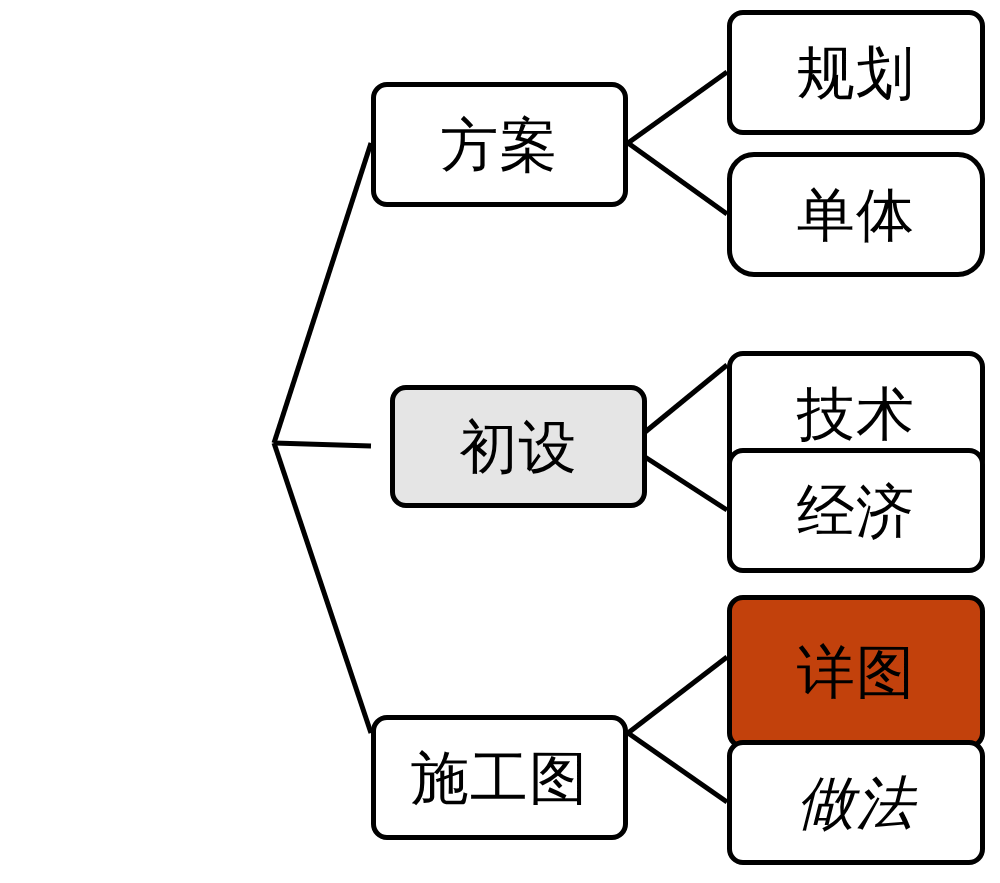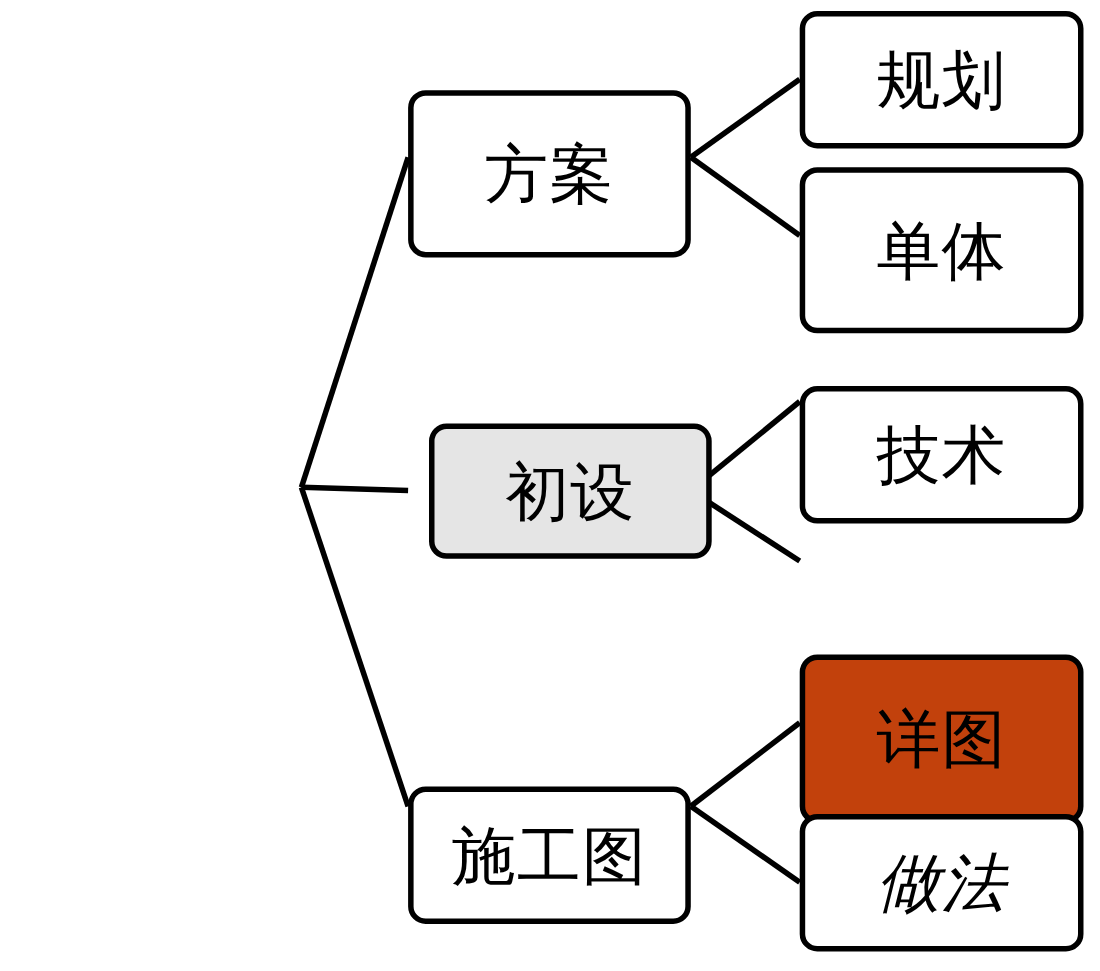--- a/index.html
+++ b/index.html
@@ -69,37 +69,40 @@
         <line x1="628" y1="143" x2="727" y2="72" stroke="#000000" stroke-width="5" stroke-linecap="butt"></line>
         <line x1="628" y1="143" x2="727" y2="214" stroke="#000000" stroke-width="5" stroke-linecap="butt"></line>
         <line x1="628" y1="446" x2="727" y2="365" stroke="#000000" stroke-width="5" stroke-linecap="butt"></line>
         <line x1="628" y1="446" x2="727" y2="510" stroke="#000000" stroke-width="5" stroke-linecap="butt"></line>
         <line x1="628" y1="733" x2="727" y2="657" stroke="#000000" stroke-width="5" stroke-linecap="butt"></line>
         <line x1="628" y1="733" x2="727" y2="802" stroke="#000000" stroke-width="5" stroke-linecap="butt"></line>
       </g>
   </svg>
 
   <div id="node-layer">
-      <div class="node level-2" style="left: 371px; top: 82px; width: 257px; height: 152px; background: rgb(255, 255, 255); border-color: rgb(0, 0, 0); border-width: 5px; border-radius: 16px;">
+      <div class="node level-2" style="left: 371px; top: 82px; width: 257px; height: 125px; background: rgb(255, 255, 255); border-color: rgb(0, 0, 0); border-width: 5px; border-radius: 16px;">
         <span class="node-label">方案</span>
       </div>
       <div class="node level-2" style="left: 390px; top: 385px; width: 257px; height: 123px; background: #e5e5e5; border-color: rgb(0, 0, 0); border-width: 5px; border-radius: 16px;">
         <span class="node-label">初设</span>
       </div>
       <div class="node level-2" style="left: 371px; top: 670px; width: 257px; height: 125px; background: rgb(255, 255, 255); border-color: rgb(0, 0, 0); border-width: 5px; border-radius: 16px; margin-top: 45px;">
         <span class="node-label">施工图</span>
       </div>
       <div class="node level-3" style="left: 727px; top: 10px; width: 258px; height: 125px; background: rgb(255, 255, 255); border-color: rgb(0, 0, 0); border-width: 5px; border-radius: 16px;">
         <span class="node-label">规划</span>
       </div>
-      <div class="node level-3" style="left: 727px; top: 152px; width: 258px; height: 151px; background: rgb(255, 255, 255); border-color: rgb(0, 0, 0); border-width: 5px; border-radius: 16px;">
+      <div class="node level-3" style="left: 727px; top: 152px; width: 258px; height: 125px; background: rgb(255, 255, 255); border-color: rgb(0, 0, 0); border-width: 5px; border-radius: 27px;">
         <span class="node-label">单体</span>
       </div>
       <div class="node level-3" style="left: 727px; top: 303px; width: 258px; height: 125px; background: rgb(255, 255, 255); border-color: rgb(0, 0, 0); border-width: 5px; border-radius: 16px; margin-top: 48px;">
         <span class="node-label">技术</span>
+      </div>
+      <div class="node level-3" style="left: 727px; top: 448px; width: 258px; height: 125px; background: rgb(255, 255, 255); border-color: rgb(0, 0, 0); border-width: 5px; border-radius: 16px;">
+        <span class="node-label">经济</span>
       </div>
       <div class="node level-3" style="left: 727px; top: 595px; width: 258px; height: 154px; background: #c2410c; border-color: rgb(0, 0, 0); border-width: 5px; border-radius: 16px;">
         <span class="node-label">详图</span>
       </div>
       <div class="node level-3" style="left: 727px; top: 740px; width: 258px; height: 125px; background: rgb(255, 255, 255); border-color: rgb(0, 0, 0); border-width: 5px; border-radius: 16px; font-style: italic;">
         <span class="node-label">做法</span>
       </div>
     </div>
 
 </div>

